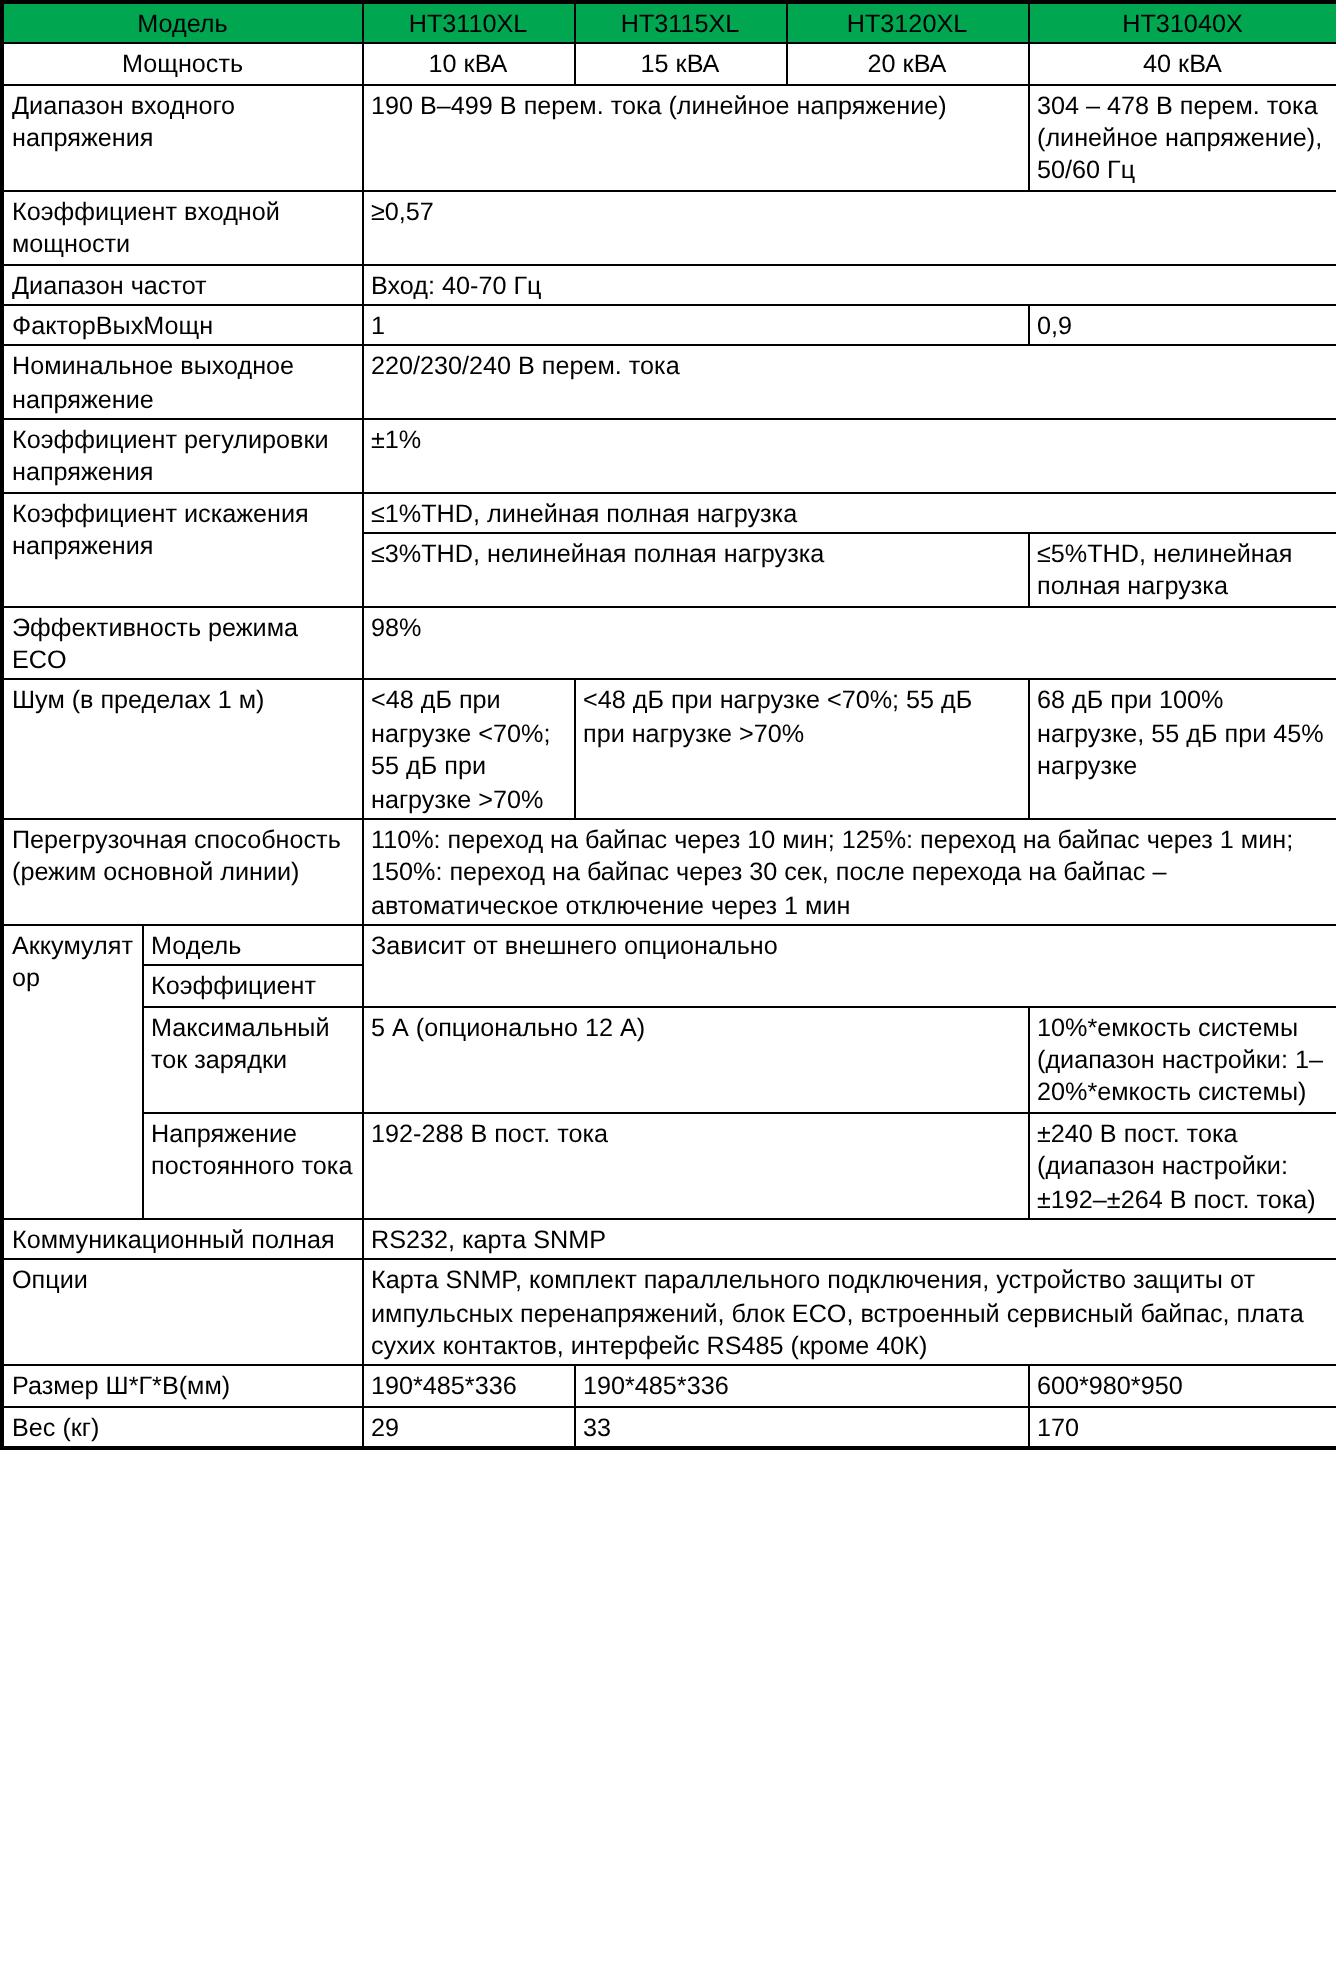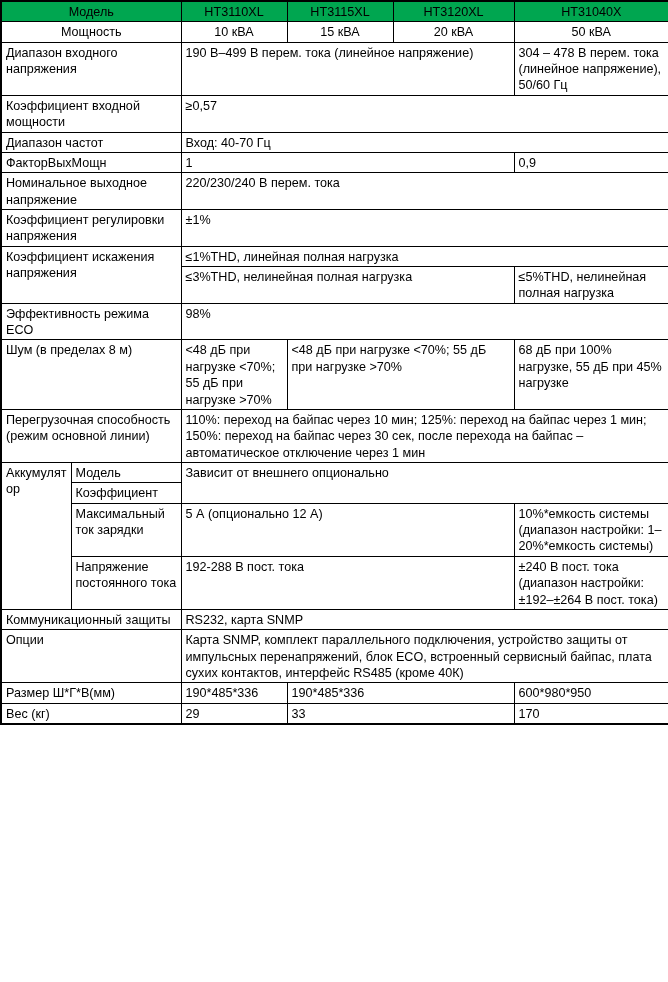--- a/index.html
+++ b/index.html
@@ -81,21 +81,21 @@
       <td class="hdr">HT3115XL</td>
       <td class="hdr">HT3120XL</td>
       <td class="hdr">HT31040X</td>
     </tr>
 
     <tr>
       <td class="ctr" colspan="2">Мощность</td>
       <td class="ctr">10 кВА</td>
       <td class="ctr">15 кВА</td>
       <td class="ctr">20 кВА</td>
-      <td class="ctr">50 кВА</td>
+      <td class="ctr">40 кВА</td>
     </tr>
 
     <tr>
       <td class="lbl" colspan="2">Диапазон входного напряжения</td>
       <td colspan="3">190 В–499 В перем. тока (линейное напряжение)</td>
       <td>304 – 478 В перем. тока (линейное напряжение), 50/60 Гц</td>
     </tr>
 
     <tr>
       <td class="lbl" colspan="2">Коэффициент входной мощности</td>
@@ -132,21 +132,21 @@
       <td colspan="3">≤3%THD, нелинейная полная нагрузка</td>
       <td>≤5%THD, нелинейная полная нагрузка</td>
     </tr>
 
     <tr>
       <td class="lbl" colspan="2">Эффективность режима ECO</td>
       <td colspan="4">98%</td>
     </tr>
 
     <tr>
-      <td class="lbl vmid" colspan="2">Шум (в пределах 8 м)</td>
+      <td class="lbl vmid" colspan="2">Шум (в пределах 1 м)</td>
       <td>&lt;48 дБ при нагрузке &lt;70%; 55 дБ при нагрузке &gt;70%</td>
       <td class="vmid" colspan="2">&lt;48 дБ при нагрузке &lt;70%; 55 дБ при нагрузке &gt;70%</td>
       <td class="vmid">68 дБ при 100% нагрузке, 55 дБ при 45% нагрузке</td>
     </tr>
 
     <tr>
       <td class="lbl" colspan="2">Перегрузочная способность (режим основной линии)</td>
       <td colspan="4">110%: переход на байпас через 10 мин; 125%: переход на байпас через 1 мин; 150%: переход на байпас через 30 сек, после перехода на байпас – автоматическое отключение через 1 мин</td>
     </tr>
 
@@ -166,21 +166,21 @@
       <td>10%*емкость системы (диапазон настройки: 1–20%*емкость системы)</td>
     </tr>
 
     <tr>
       <td class="lbl vmid">Напряжение постоянного тока</td>
       <td class="vmid" colspan="3">192-288 В пост. тока</td>
       <td>±240 В пост. тока (диапазон настройки: ±192–±264 В пост. тока)</td>
     </tr>
 
     <tr>
-      <td class="lbl" colspan="2">Коммуникационный защиты</td>
+      <td class="lbl" colspan="2">Коммуникационный полная</td>
       <td colspan="4">RS232, карта SNMP</td>
     </tr>
 
     <tr>
       <td class="lbl vmid" colspan="2">Опции</td>
       <td colspan="4">Карта SNMP, комплект параллельного подключения, устройство защиты от импульсных перенапряжений, блок ECO, встроенный сервисный байпас, плата сухих контактов, интерфейс RS485 (кроме 40К)</td>
     </tr>
 
     <tr>
       <td class="lbl" colspan="2">Размер Ш*Г*В(мм)</td>

